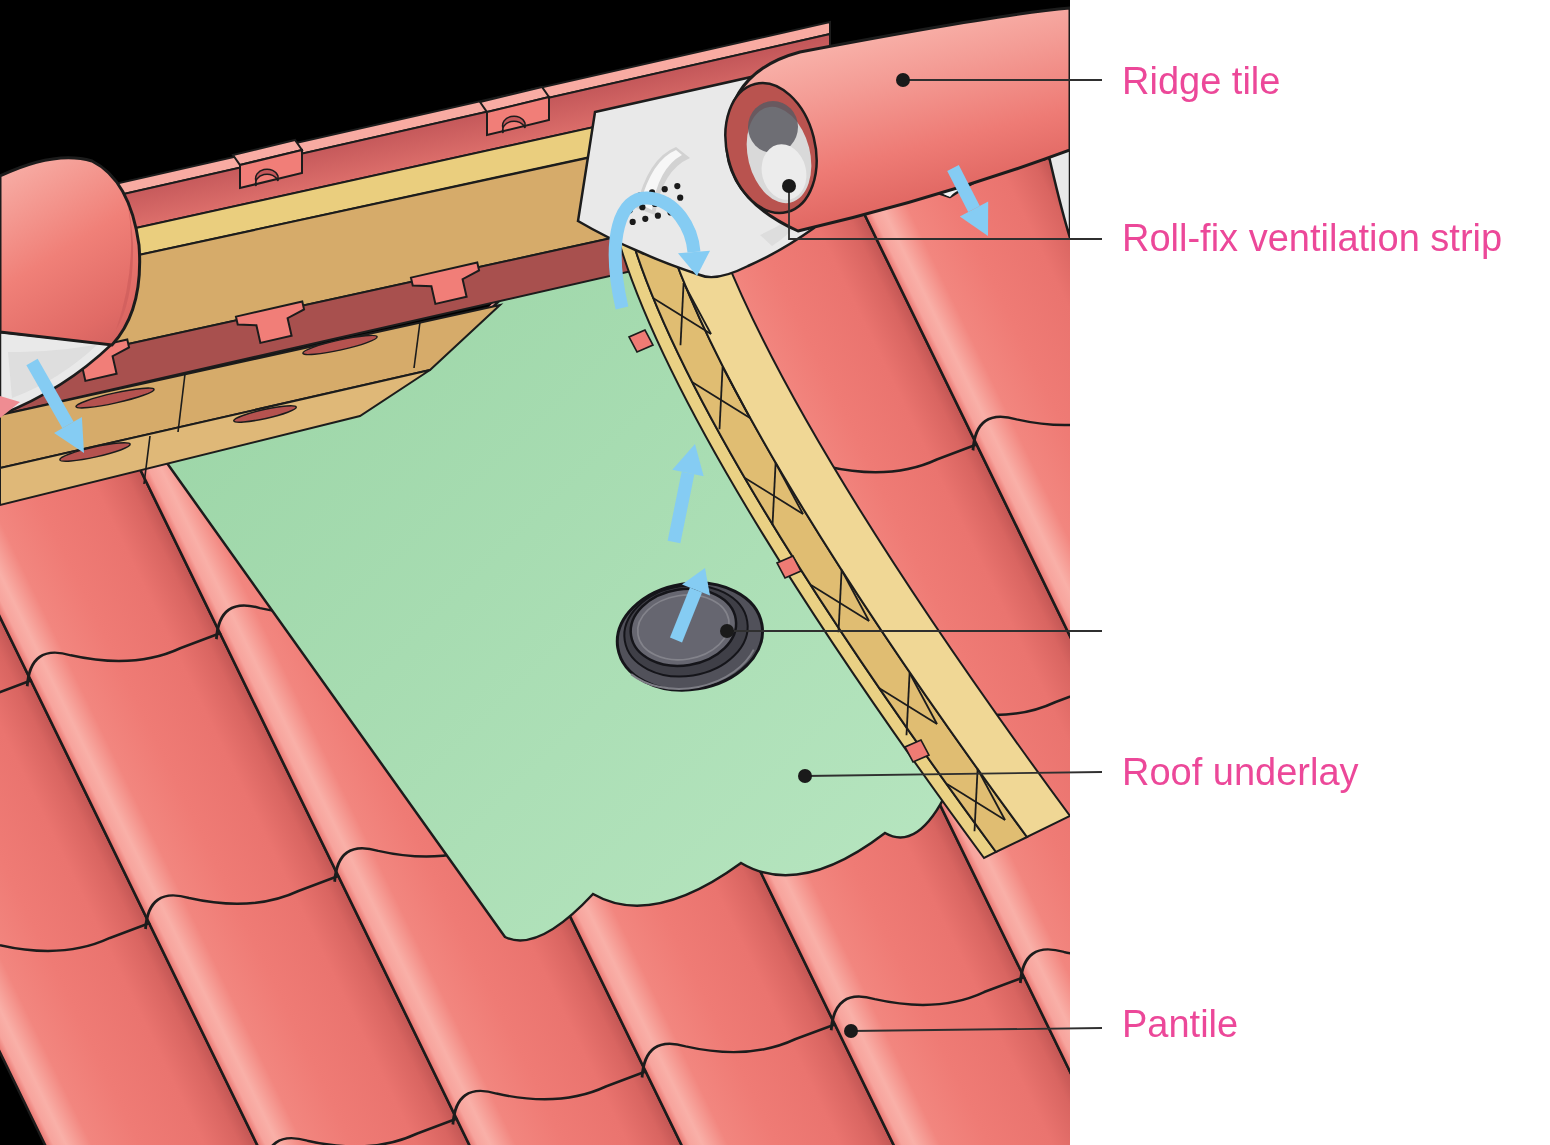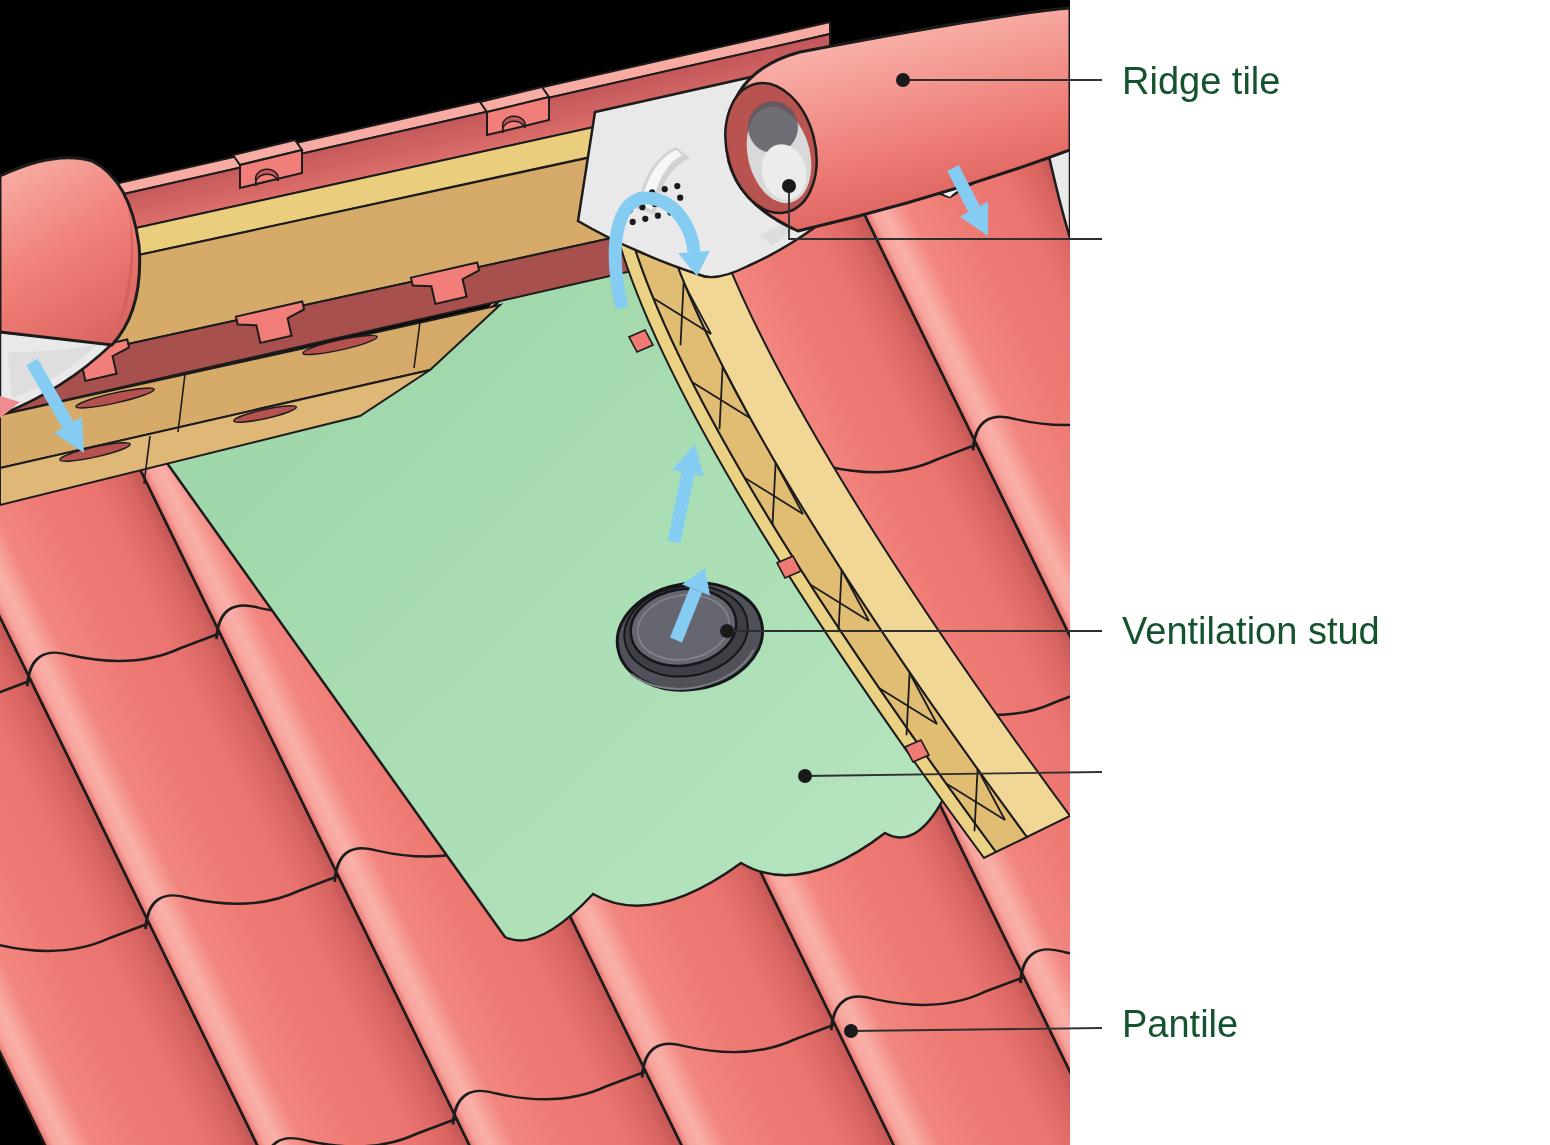--- a/index.html
+++ b/index.html
@@ -1,20 +1,20 @@
 <!DOCTYPE html>
 <html><head>
 <meta charset="utf-8">
 <style>
   html,body{margin:0;padding:0;background:#ffffff;}
   #stage{position:relative;width:1550px;height:1145px;overflow:hidden;
          font-family:"Liberation Sans", sans-serif;}
   #art{position:absolute;left:0;top:0;}
   .diagram-label{position:absolute;left:1122px;font-size:38px;line-height:48px;
-                 color:#14532d;white-space:nowrap;letter-spacing:0;}
+                 color:#ec4899;white-space:nowrap;letter-spacing:0;}
 </style>
 </head>
 <body>
 
 <div id="stage">
 
 <svg id="art" width="1550" height="1145" viewBox="0 0 1550 1145">
   <defs>
     <clipPath id="artClip">
           <rect x="0" y="0" width="1070" height="1145"></rect>
@@ -327,17 +327,18 @@
           <circle cx="805" cy="776" r="7" stroke="none"></circle>
     </g>
     <g>
       <path d="M851,1031 L1102,1028" fill="none"></path>
           <circle cx="851" cy="1031" r="7" stroke="none"></circle>
     </g>
   </g>
 </svg>
 
   <div class="diagram-label" style="top:57px">Ridge tile</div>
-  <div class="diagram-label" style="top:607px">Ventilation stud</div>
+  <div class="diagram-label" style="top:214px">Roll-fix ventilation strip</div>
   <div class="diagram-label" style="top:748px">
+    <div>Roof underlay</div>
   </div>
   <div class="diagram-label" style="top:1000px">Pantile</div>
 </div>
 
 </body></html>

